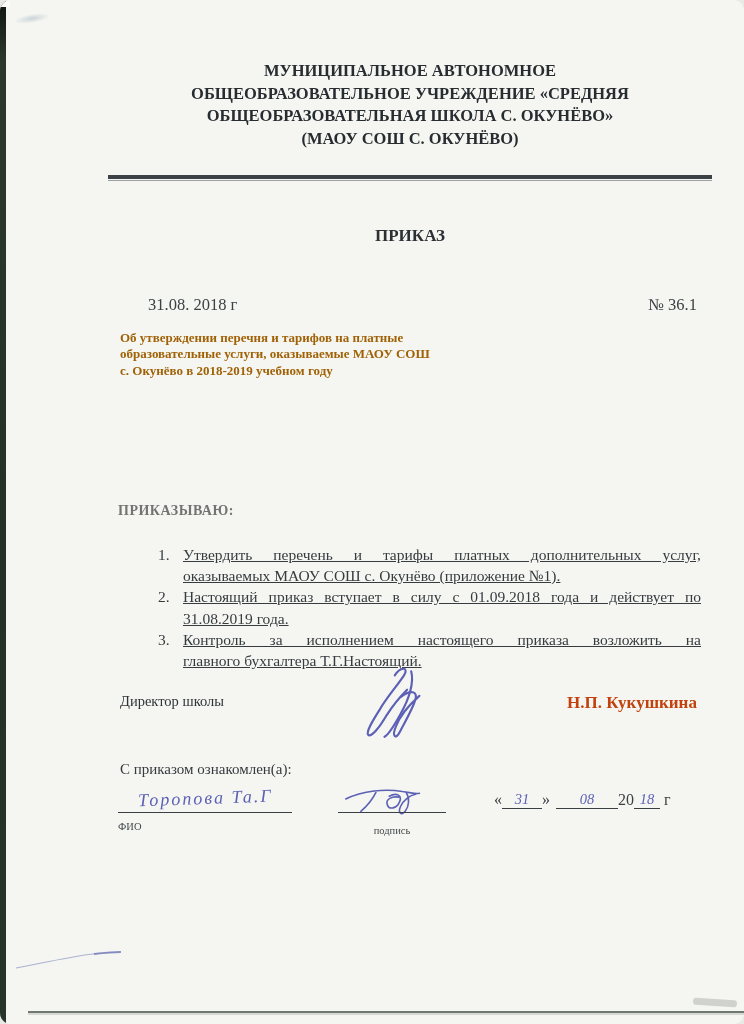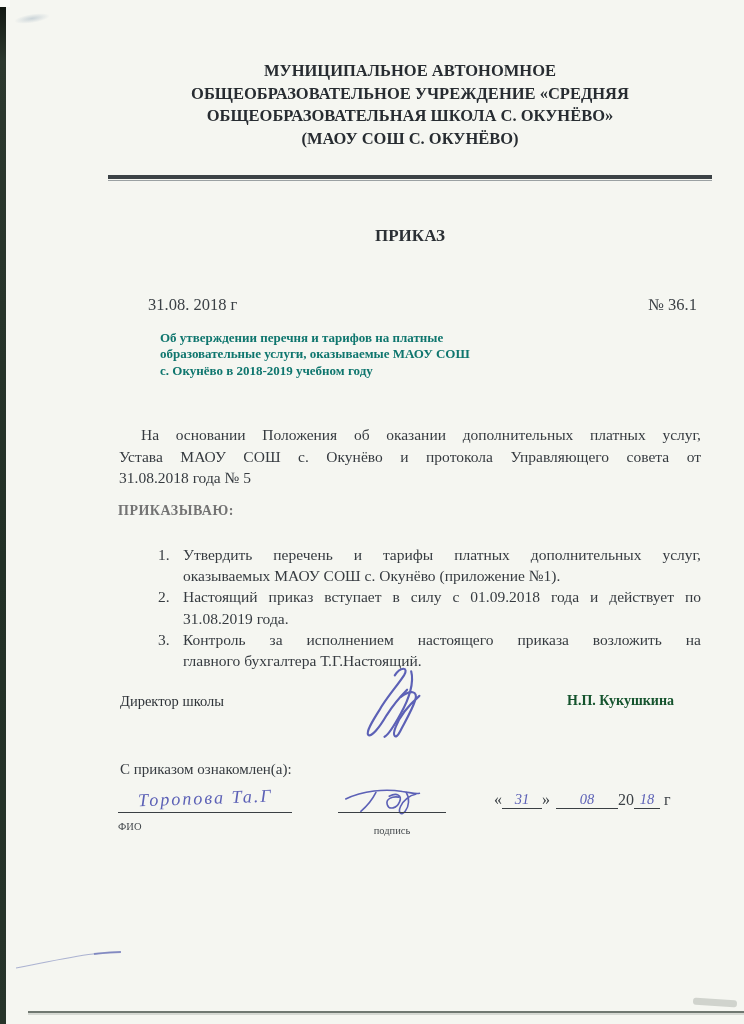--- a/index.html
+++ b/index.html
@@ -2,20 +2,21 @@
 <html style="--ink: #5c61b6;"><head>
 <meta charset="utf-8">
 <style>
   html,body { margin:0; padding:0; }
   body { width:744px; height:1024px; background:#e9eae5; }
   .page {
     position:relative; width:744px; height:1024px; overflow:hidden;
     background:#f5f6f1;
     font-family:"Liberation Serif","DejaVu Serif",serif;
     color:#363b40;
+    border-radius:11px;
   }
   .abs { position:absolute; }
 
   
   .edge-left {
     left:0; top:0; width:6px; height:1024px;
     background:linear-gradient(180deg,#10150f 0%,#2c382e 6%,#223026 55%,#27342a 100%);
   }
   .corner-notch { left:0; top:0; width:10px; height:7px; background:#fbfcf8; z-index:3; }
   .top-smudge {
@@ -36,36 +37,36 @@
     font-weight:bold; font-size:16.5px; line-height:22.5px; color:#272c31;
   }
   .rule { left:108px; top:175px; width:604px; }
   .rule-thick { height:3.5px; background:#3c4246; }
   .rule-thin { height:1.2px; background:#9ba1a3; margin-top:1px; }
 
   .doc-type { left:76px; top:226px; width:668px; text-align:center; font-weight:bold; font-size:17px; color:#2b3035; }
 
   .date-row { left:119px; top:295px; width:549px; display:flex; justify-content:space-between; font-size:16.5px; color:#3b4045;margin-left:29px; }
 
-  .subject { left:120px; top:330px; width:330px; font-weight:bold; font-size:13px; line-height:16.3px; color:#0f766e;margin-left:40px; }
+  .subject { left:120px; top:330px; width:330px; font-weight:bold; font-size:13px; line-height:16.3px; color:#a16207; }
 
   .preamble { left:119px; top:424px; width:582px; font-size:15.5px; line-height:21.7px; }
   .jline { text-align:justify; text-align-last:justify; }
   .lline { text-align:left; text-align-last:left; }
   .indent { text-indent:22px; }
 
   .order-word { left:118px; top:503px; font-size:14px; letter-spacing:.5px; color:#737373;font-weight:bold; }
 
   .order-list { left:158px; top:544px; width:543px; font-size:15.5px; line-height:21.2px; }
   .order-item { display:flex; }
   .item-num { width:25px; flex:none; }
-  .item-lines { width:518px; }
+  .item-lines { width:518px;text-decoration:underline; }
 
   .sig-label { left:120px; top:693px; font-weight:normal; font-size:14.5px; color:#2e3338; }
-  .sig-name  { left:567px; top:693px; font-weight:bold; font-size:14px; color:#14532d; }
+  .sig-name  { left:567px; top:693px; font-weight:bold; font-size:17px; color:#c2410c; }
   .sig-svg { left:352px; top:662px; }
 
   .ack-intro { left:120px; top:761px; font-size:15px; }
   .ack-name-line { left:118px; top:788px; width:174px; height:24px; text-align:center; }
   .ack-name-hand {
     display:inline-block; transform:rotate(-2deg);
     font-style:italic; font-size:18px; letter-spacing:2px;
     color:var(--ink,#5c61b6);
   }
   .ack-name-rule { left:118px; top:812px; width:174px; height:0; border-bottom:1px solid #3a3f43; }
@@ -112,25 +113,20 @@
     <span>31.08. 2018 г</span>
     <span>№ 36.1</span>
   </div>
 
   <div class="abs subject">
     <div>Об утверждении  перечня и тарифов на платные</div>
     <div>образовательные услуги, оказываемые МАОУ СОШ</div>
     <div>с. Окунёво в 2018-2019 учебном году</div>
   </div>
 
-  <div class="abs preamble">
-    <div class="jline indent">На основании Положения об оказании дополнительных платных услуг,</div>
-    <div class="jline">Устава МАОУ СОШ с. Окунёво и протокола Управляющего совета от</div>
-    <div class="lline">31.08.2018 года  № 5</div>
-  </div>
 
   <div class="abs order-word">ПРИКАЗЫВАЮ:</div>
 
   <div class="abs order-list">
     <div class="order-item">
       <div class="item-num">1.</div>
       <div class="item-lines">
         <div class="jline">Утвердить перечень и тарифы платных дополнительных услуг,</div>
         <div class="lline">оказываемых МАОУ СОШ с. Окунёво (приложение №1).</div>
       </div>

